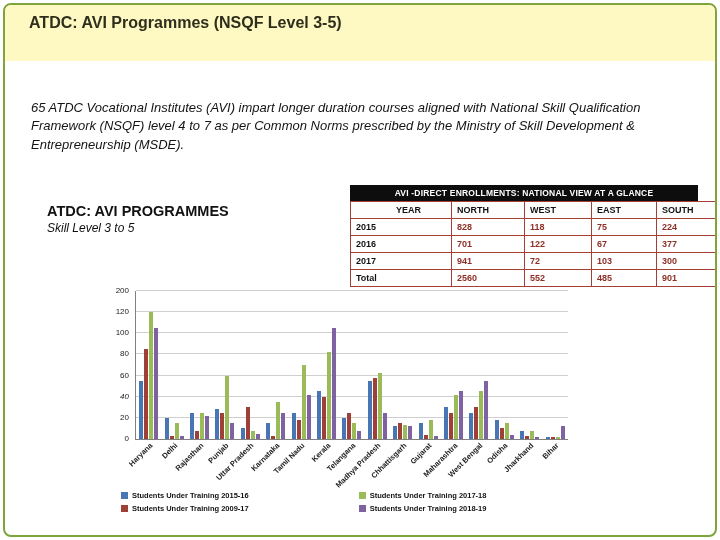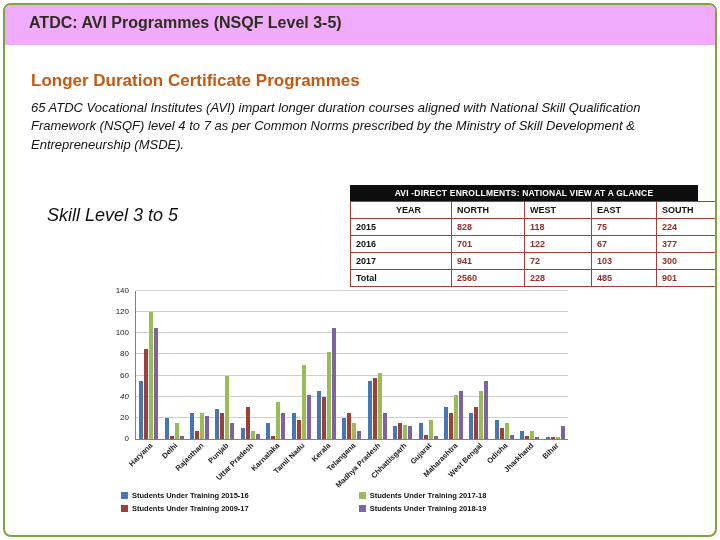--- a/index.html
+++ b/index.html
@@ -1,27 +1,27 @@
 <!DOCTYPE html>
 <html><head>
 <meta charset="utf-8">
 <style>
   html,body{margin:0;padding:0;background:#fff;}
   .slide{position:relative;width:720px;height:540px;background:#fff;
          font-family:"Liberation Sans",sans-serif;overflow:hidden;}
   .frame{position:absolute;inset:3px;border:2px solid #7ea43c;border-radius:8px;overflow:hidden;background:#fff;}
-  .header{position:absolute;left:0;top:0;right:0;height:40px;background:#f0abfc;}
+  .header{position:absolute;left:0;top:0;right:0;height:56px;background:#fef9c3;}
   .header-title{position:absolute;left:24px;top:9px;font-size:16px;font-weight:600;color:#2e2e1c;}
   .logo{position:absolute;right:8px;top:0;width:94px;height:50px;background:#1b2750;z-index:5;}
   .section-title{position:absolute;left:26px;top:66px;font-size:17px;font-weight:bold;color:#c45911;}
   .paragraph{position:absolute;left:26px;top:94px;width:666px;font-size:13px;font-style:italic;
              line-height:1.42;color:#141414;}
   .prog-block{position:absolute;left:42px;top:198px;}
   .prog-title{font-size:14.5px;font-weight:bold;color:#111;}
-  .prog-sub{font-size:18px;font-style:italic;color:#111;margin-top:2px;}
+  .prog-sub{font-size:12px;font-style:italic;color:#111;margin-top:2px;}
   
   .tablewrap{position:absolute;left:345px;top:180px;width:348px;}
   .tabletitle{background:#0d0d0d;color:#fff;font-size:8.5px;font-weight:bold;text-align:center;
               padding:3px 2px;letter-spacing:.2px;}
   .tablewrap table{border-collapse:collapse;width:100%;table-layout:fixed;background:#fff;}
   .tablewrap td{border:1px solid #a53f36;font-size:9px;padding:1px 5px;height:14px;color:#8e2f28;font-weight:bold;}
   .tablewrap tr.head td{color:#111;font-weight:bold;background:#fdfdfd;}
   .tablewrap td.rowlabel{color:#111;}
   
   .chart{position:absolute;left:100px;top:286px;width:475px;height:238px;}
@@ -46,25 +46,25 @@
 <body>
 
 <div class="slide">
   <div class="frame">
 
     <div class="header">
       <span class="header-title">ATDC: AVI Programmes (NSQF Level 3-5)</span>
     </div>
 
 
-    <div class="section-title">Longer Duration Certificate Programmes</div>
 
     <div class="paragraph">65  ATDC Vocational Institutes  (AVI)  impart longer duration courses aligned with National Skill Qualification Framework (NSQF) level 4 to 7 as per Common Norms prescribed by the Ministry of Skill Development &amp; Entrepreneurship (MSDE).</div>
 
     <div class="prog-block">
+      <div class="prog-title">ATDC: AVI PROGRAMMES</div>
       <div class="prog-sub">Skill Level 3 to 5</div>
     </div>
 
     <div class="tablewrap">
       <div class="tabletitle">AVI -DIRECT ENROLLMENTS: NATIONAL VIEW AT A GLANCE</div>
       <table>
         <tbody>
             <tr class="head">
               <td style="width: 50px; padding-left: 45px;">YEAR</td>
               <td style="width: 62px;">NORTH</td>
@@ -93,40 +93,40 @@
               <td class="rowlabel">2017</td>
               <td>941</td>
               <td>72</td>
               <td>103</td>
               <td>300</td>
               <td>1430</td>
             </tr>
             <tr>
               <td class="rowlabel">Total</td>
               <td>2560</td>
-              <td>228</td>
+              <td>552</td>
               <td>485</td>
               <td>901</td>
               <td></td>
             </tr>
           </tbody>
       </table>
     </div>
 
     <div class="chart">
       <div class="plotwrap">
         <div class="yaxis">
             <div class="ylab" style="bottom: calc(0% - 4px);">0</div>
             <div class="ylab" style="bottom: calc(14.2857% - 4px);">20</div>
             <div class="ylab" style="bottom: calc(28.5714% - 4px); font-style: italic;">40</div>
             <div class="ylab" style="bottom: calc(42.8571% - 4px);">60</div>
             <div class="ylab" style="bottom: calc(57.1429% - 4px);">80</div>
             <div class="ylab" style="bottom: calc(71.4286% - 4px);">100</div>
             <div class="ylab" style="bottom: calc(85.7143% - 4px);">120</div>
-            <div class="ylab" style="bottom: calc(100% - 4px);">140</div>
+            <div class="ylab" style="bottom: calc(100% - 4px);">200</div>
           </div>
         <div class="plot">
           <div class="gridline" style="bottom: 14.2857%;"></div>
             <div class="gridline" style="bottom: 28.5714%;"></div>
             <div class="gridline" style="bottom: 42.8571%;"></div>
             <div class="gridline" style="bottom: 57.1429%;"></div>
             <div class="gridline" style="bottom: 71.4286%;"></div>
             <div class="gridline" style="bottom: 85.7143%;"></div>
             <div class="gridline" style="bottom: 100%;"></div>
             <div class="groups">

